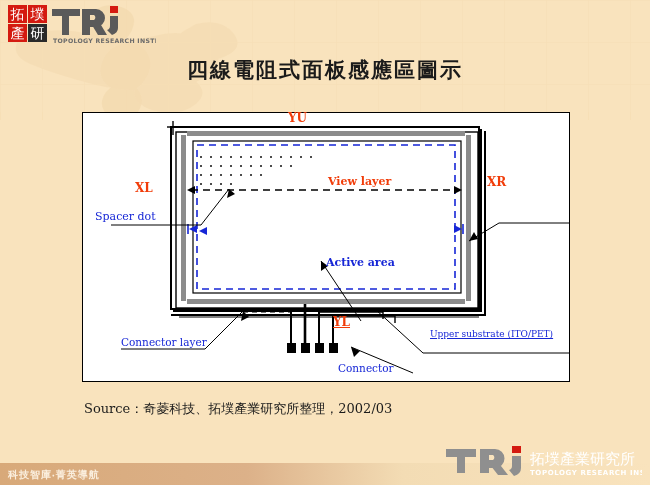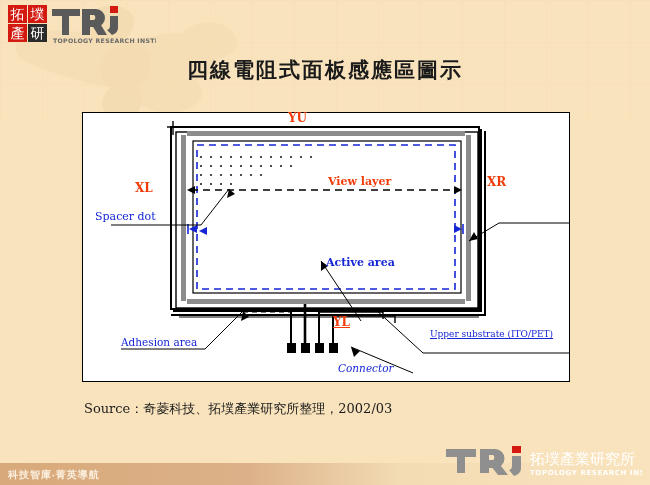--- a/index.html
+++ b/index.html
@@ -53,21 +53,21 @@
 
   #lbl-yu{left:290px;top:114px;font-size:12px;}
   #lbl-xl{left:140px;top:183px;font-size:12px;}
   #lbl-xr{left:481px;top:169px;font-size:12px;}
   #lbl-yl{left:334px;top:314px;font-size:12px;text-decoration:underline;}
   #lbl-view{left:352px;top:181px;font-size:11px;font-weight:bold;}
   #lbl-active{left:328px;top:219px;font-size:11px;font-weight:bold;}
   #lbl-spacer{left:95px;top:209px;font-size:11px;}
   #lbl-electrode{left:498px;top:166px;font-size:10px;line-height:12px;}
   #lbl-adhesion{left:120px;top:338px;font-size:10.5px;}
-  #lbl-connector{left:338px;top:358px;font-size:10.5px;font-style:italic;}
+  #lbl-connector{left:338px;top:358px;font-size:10.5px;}
   #lbl-upper{left:430px;top:329px;font-size:9px;}
   #lbl-lower{left:430px;top:344px;font-size:9px;}
 
   
   #source{
     position:absolute;left:84px;top:400px;
     font-family:"DejaVu Serif", serif;
     font-size:13px;color:#1b1b1b;white-space:nowrap;text-align:right;
   }
 
@@ -251,21 +251,21 @@
 
   <div class="lbl red" id="lbl-yl" style="left:250px;top:202px;">YL</div>
 
   <div class="lbl red" id="lbl-view" style="left:245px;top:62px;">View layer</div>
 
   <div class="lbl blue" id="lbl-active" style="left:243px;top:107px;margin-top:36px;">Active area</div>
 
   <div class="lbl blue" id="lbl-spacer" style="left:12px;top:97px;">Spacer dot</div>
 
 
-  <div class="lbl blue" id="lbl-adhesion" style="left:38px;top:223px;">Adhesion area</div>
+  <div class="lbl blue" id="lbl-adhesion" style="left:38px;top:223px;">Connector layer</div>
 
   <div class="lbl blue" id="lbl-connector" style="left:255px;top:249px;">Connector</div>
 
   <div class="lbl blue" id="lbl-upper" style="left:347px;top:216px;text-decoration:underline;">Upper substrate (ITO/PET)</div>
 
 </div>
 
 <div id="source">Source：奇菱科技、拓墣產業研究所整理，2002/03</div>
 
 <div id="footer-band"></div>

